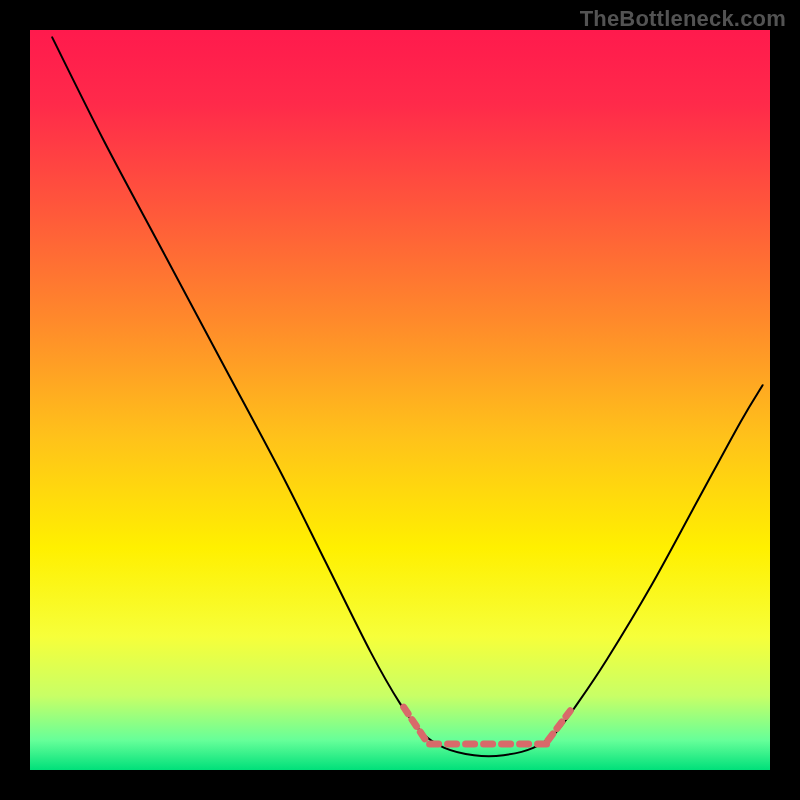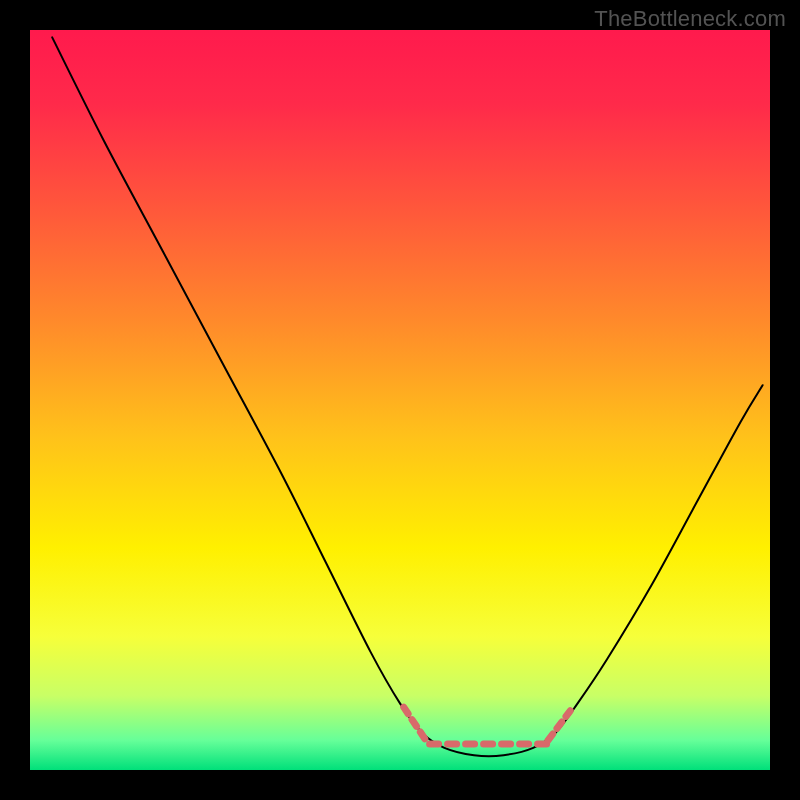--- a/index.html
+++ b/index.html
@@ -24,21 +24,21 @@
     top: 30px;
     width: 740px;
     height: 740px;
   }
   .watermark {
     position: absolute;
     top: 6px;
     right: 14px;
     font-family: Arial, Helvetica, sans-serif;
     font-size: 22px;
-    font-weight: 400;
+    font-weight: 700;
     color: #535353;
     letter-spacing: 0.2px;
   }
   svg { display: block; }
 </style>
 </head>
 <body>
 
 <div class="frame">
   <div class="plot">

